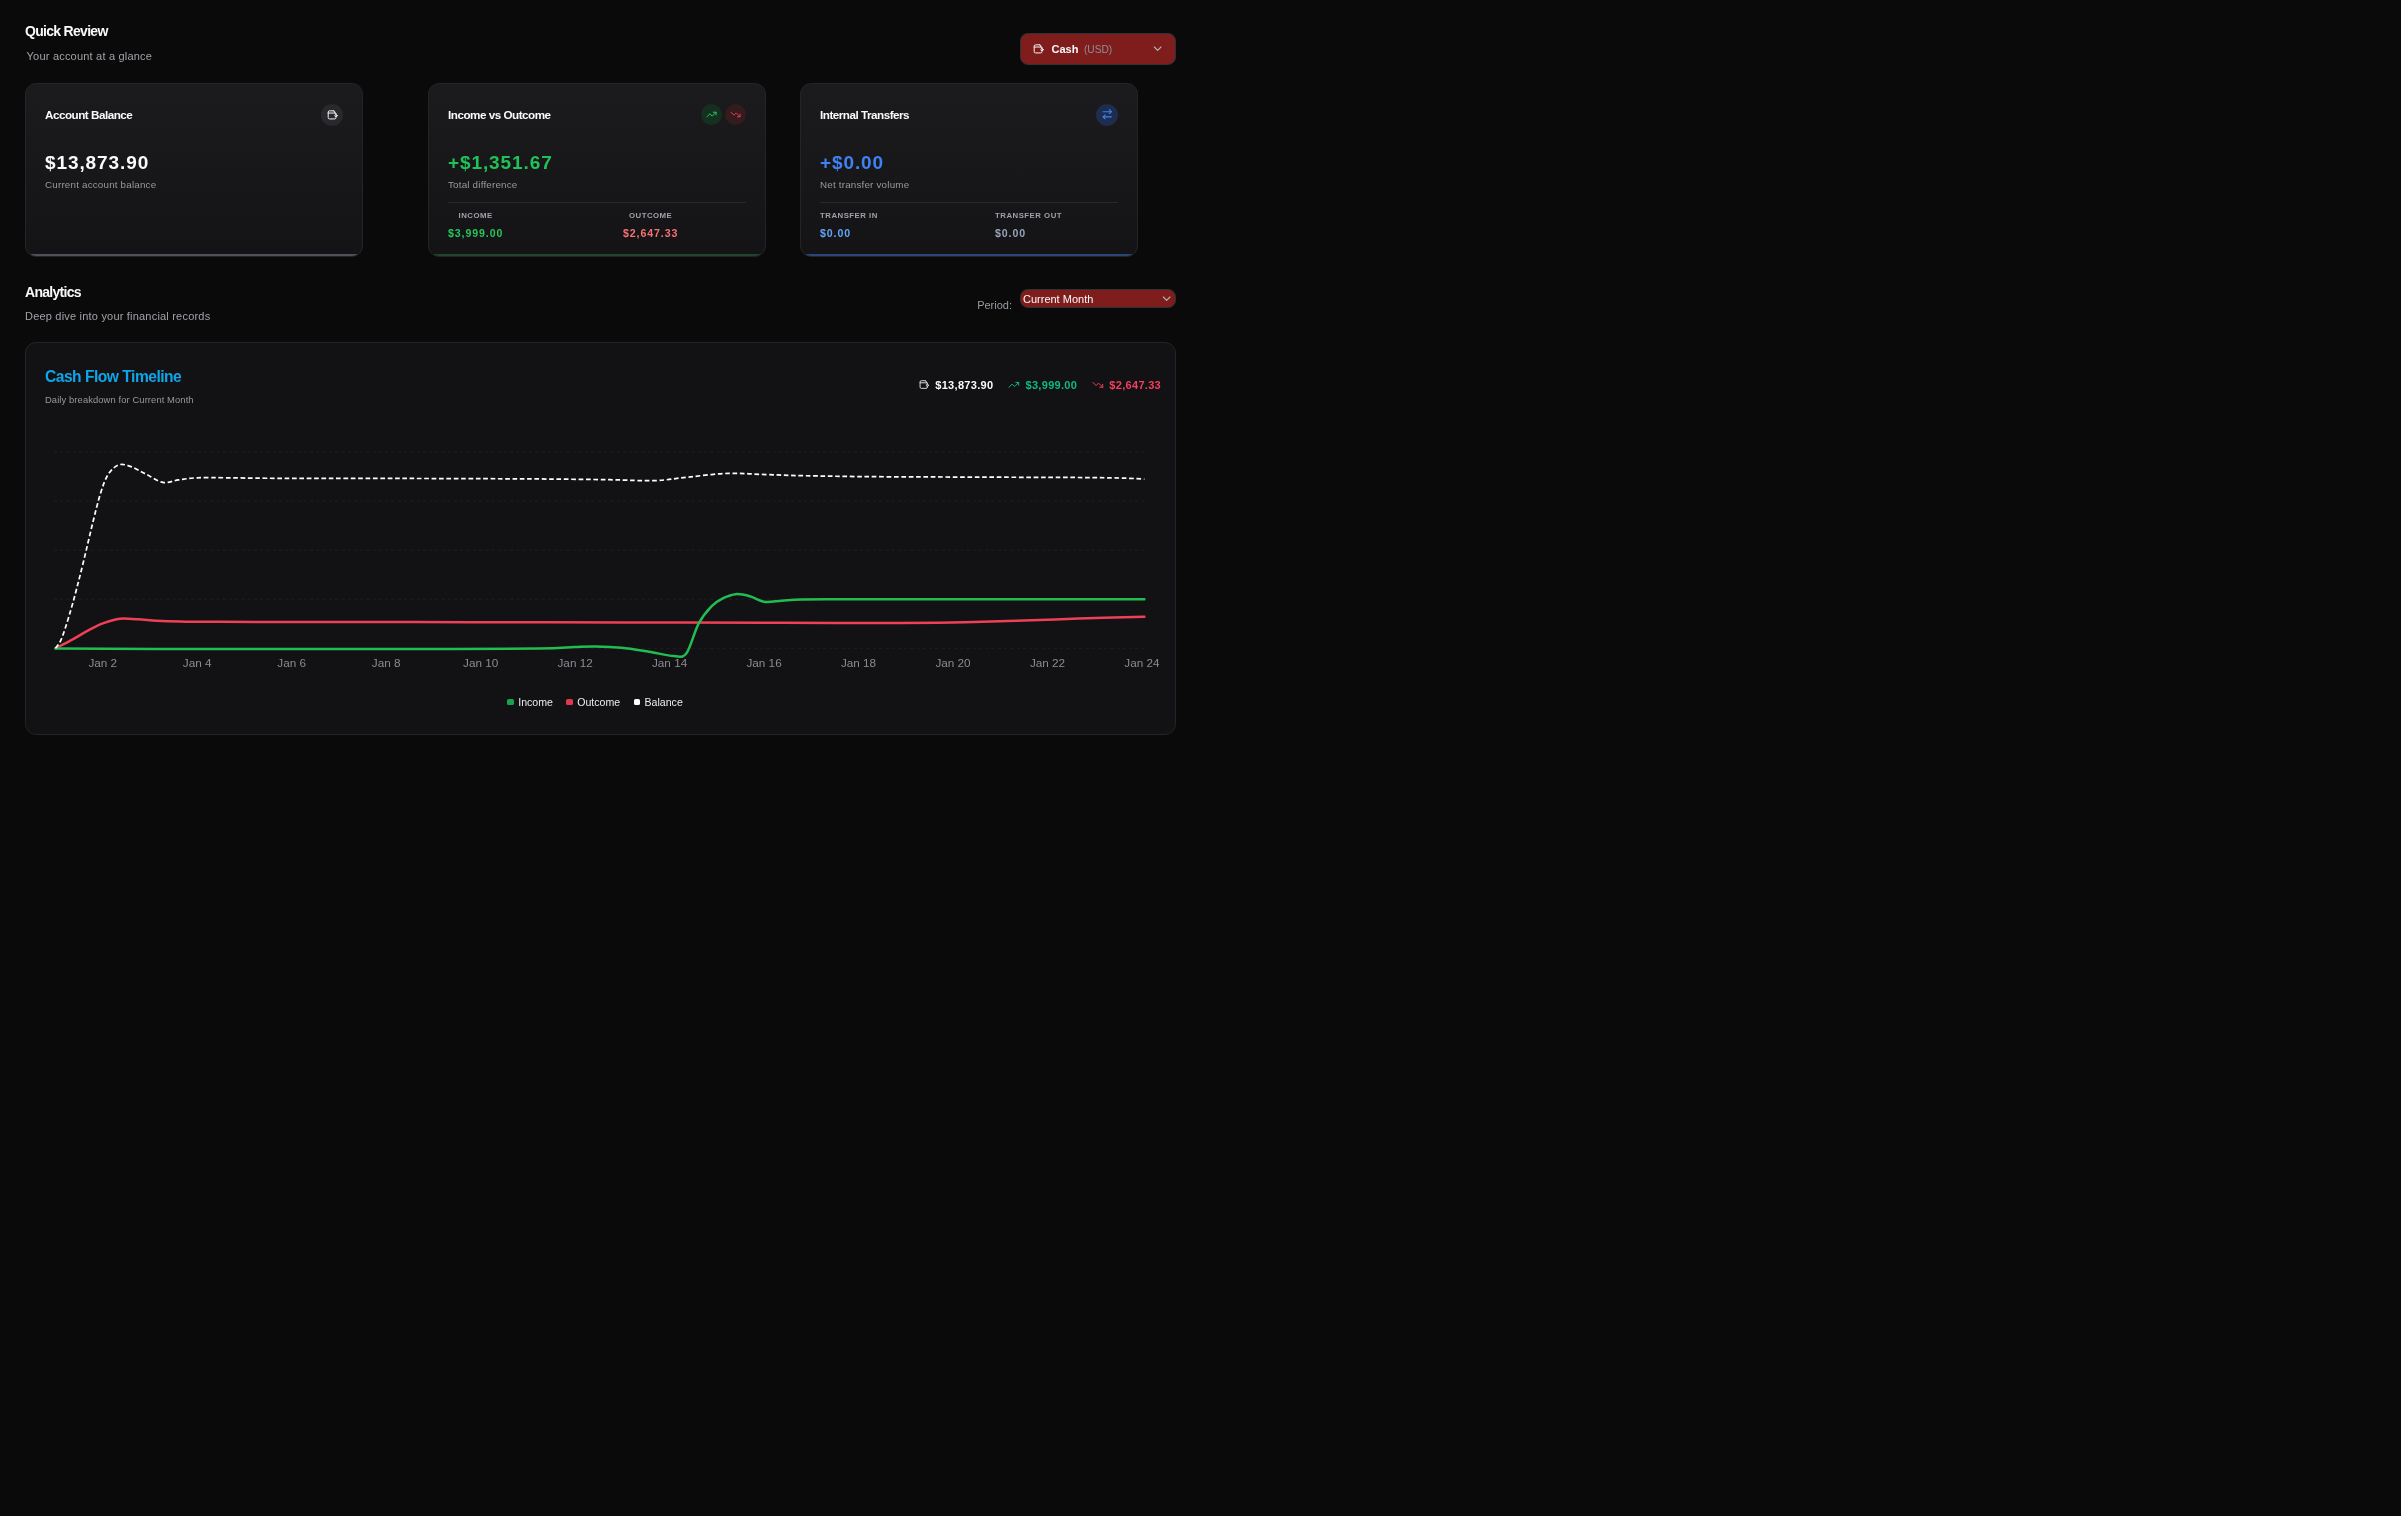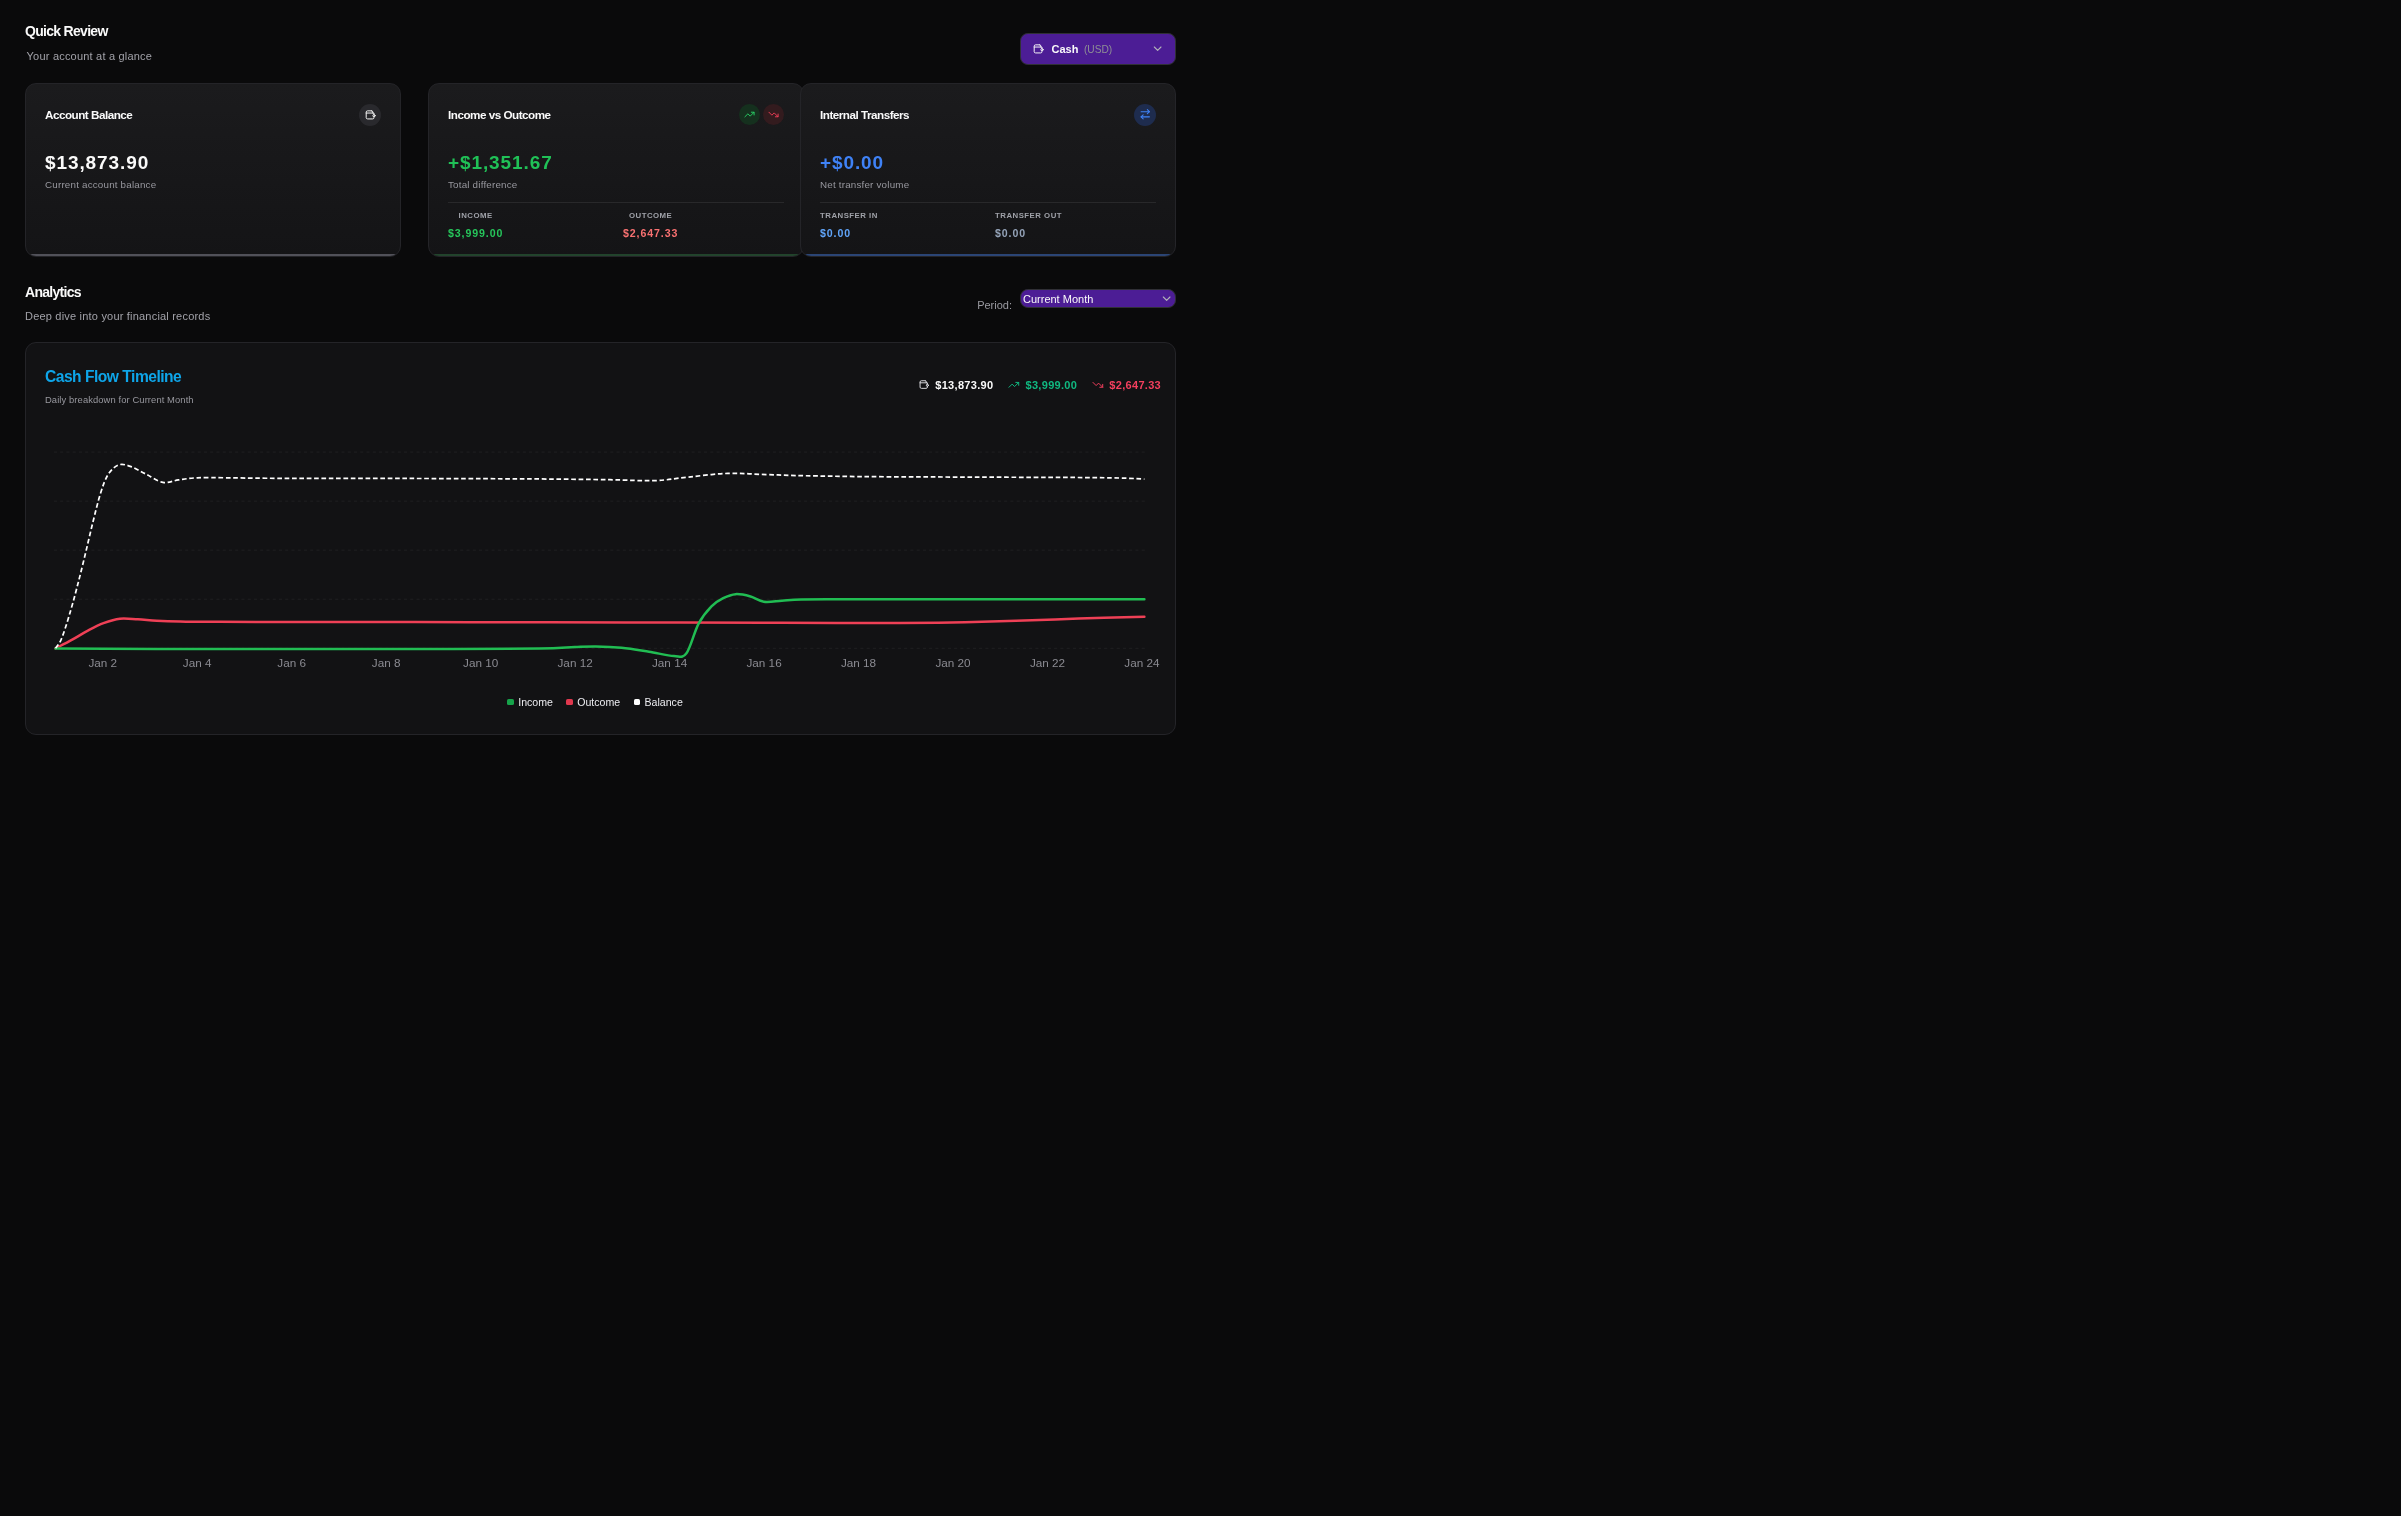--- a/index.html
+++ b/index.html
@@ -1,30 +1,30 @@
 <!DOCTYPE html>
 <html style="font-size:12.5px"><head><meta charset="utf-8">
 <style>
 * { margin:0; padding:0; box-sizing:border-box; }
 html,body { width:1201px; height:758px; background:#0a0a0b; font-family:"Liberation Sans", sans-serif; position:relative; overflow:hidden; }
 .abs { position:absolute; }
 .h1 { font-size:14px; font-weight:700; color:#fafafa; letter-spacing:-0.7px; }
 .hsub { font-size:11px; color:#a2a2a9; letter-spacing:0.2px; }
-.card { position:absolute; top:83px; width:376px; height:174px; border-radius:11px;
+.card { position:absolute; top:83px; width:338px; height:174px; border-radius:11px;
   background:linear-gradient(180deg,#1b1b1d 0%,#141416 100%); border:0.8px solid #242428; overflow:hidden; }
 .cardrow { position:absolute; top:19.5px; left:19px; right:19px; height:22px; display:flex; align-items:center; justify-content:space-between; }
 .ctitle { font-size:11.7px; font-weight:700; color:#fafafa; letter-spacing:-0.5px; }
 .chip { width:22px; height:22px; border-radius:50%; display:flex; align-items:center; justify-content:center; flex:none; }
 .bignum { position:absolute; top:68px; left:19px; font-size:19px; font-weight:700; letter-spacing:0.9px; }
 .csub { position:absolute; top:95px; left:19px; font-size:9.8px; color:#98989f; letter-spacing:0.2px; }
 .divider { position:absolute; top:118px; left:19px; right:19px; height:0.8px; background:rgba(255,255,255,0.08); }
 .collabel { font-size:7.8px; font-weight:700; letter-spacing:0.5px; color:#9fa1a8; }
 .colval { font-size:10.6px; font-weight:700; margin-top:7px; letter-spacing:0.9px; }
 .accent { position:absolute; left:0; right:0; bottom:0; height:2.3px; }
-.dropdown { position:absolute; left:1020px; width:156px; border-radius:7.8px; background:#4c1d95; border:0.8px solid #303036;
+.dropdown { position:absolute; left:1020px; width:156px; border-radius:7.8px; background:#7f1d1d; border:0.8px solid #303036;
   display:flex; align-items:center; }
 .legend-item { display:flex; align-items:center; gap:4.7px; font-size:10.6px; color:#ececf0; }
 .legend-sq { width:6.3px; height:6.3px; border-radius:1.6px; display:inline-block; }
 </style></head>
 <body>
 
 <div class="abs h1" style="left:25px; top:23px;">Quick Review</div>
 <div class="abs hsub" style="left:26.6px; top:50px;">Your account at a glance</div>
 
 <div class="dropdown" style="top:33px; height:32px; padding:0 11px;">

